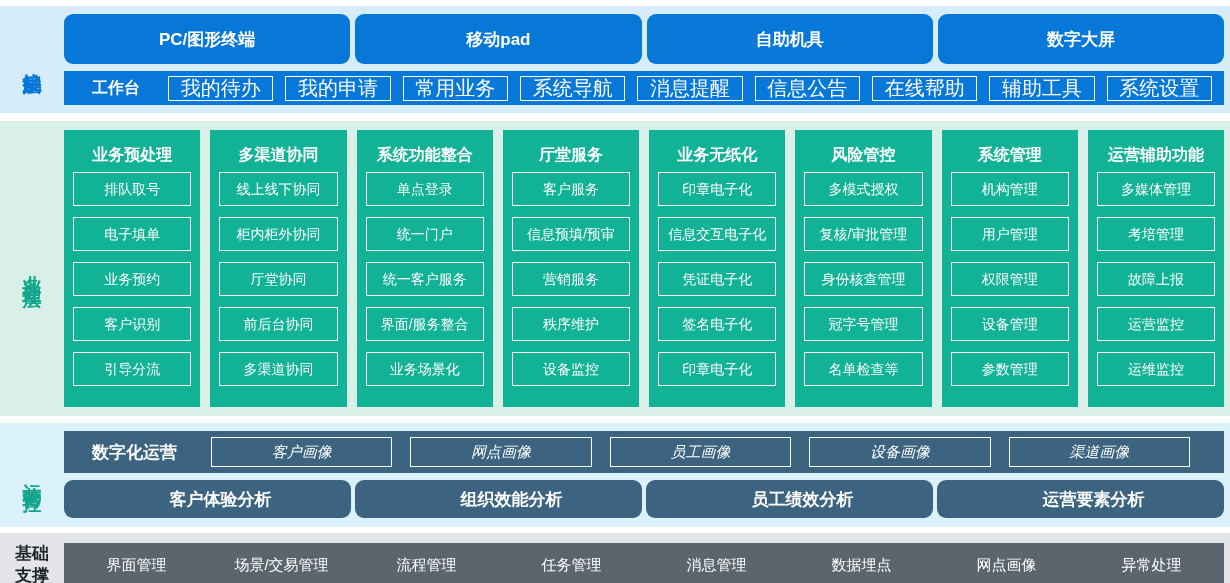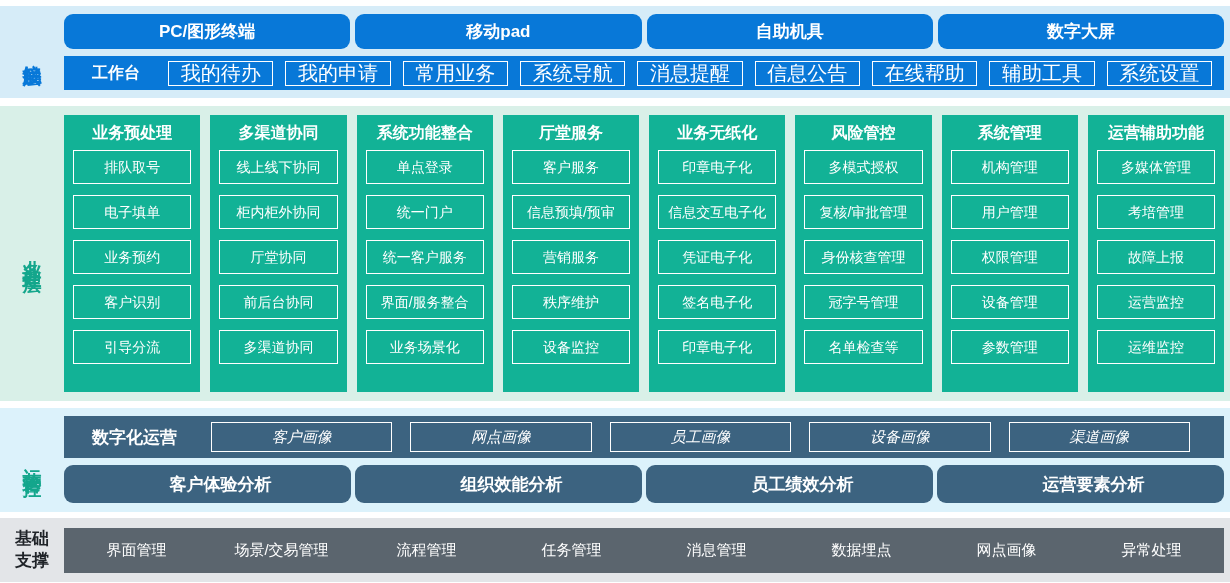--- a/index.html
+++ b/index.html
@@ -4,34 +4,34 @@
 <style>
   * { box-sizing: border-box; margin: 0; padding: 0; }
   html, body { width: 1230px; height: 583px; background: #ffffff; overflow: hidden; }
   body { font-family: "Liberation Sans", "DejaVu Sans", sans-serif; }
 
   .section { display: flex; width: 1230px; }
   .label-col { width: 64px; flex-shrink: 0; display: flex; align-items: center; justify-content: center; }
   .v-label { writing-mode: vertical-lr; text-orientation: upright; font-weight: bold; font-size: 19px; letter-spacing: 4px; }
 
   
-  .sec1 { margin-top: 6px; height: 92px; background: #d6ecf8; }
+  .sec1 { margin-top: 6px; height: 107px; background: #d6ecf8; }
   .sec1 .v-label { color: #0878d8; letter-spacing: 2px; }
   .sec1-content { flex: 1; padding: 8px 6px 8px 0; display: flex; flex-direction: column; gap: 7px; }
   .channels { display: flex; gap: 5px; flex: 1; }
   .channel-btn { flex: 1; background: #0878d8; border-radius: 9px; color: #fff; font-weight: bold; font-size: 17px; display: flex; align-items: center; justify-content: center; }
   .workbench { height: 34px; background: #0878d8; display: flex; align-items: center; gap: 12px; padding: 16px 12px; }
   .wb-label { color: #fff; font-weight: bold; font-size: 16px; padding: 0 16px; white-space: nowrap; }
   .wb-item { flex: 1; height: 25px; border: 1px solid #fff; color: #ffffff; font-size: 20px; display: flex; align-items: center; justify-content: center; white-space: nowrap; }
 
   
   .sec2 { margin-top: 8px; height: 295px; background: #d9f0e8; }
   .sec2 .v-label, .sec3 .v-label { color: #14a68c; }
   .columns { flex: 1; padding: 9px 6px 9px 0; display: flex; gap: 10px; }
-  .biz-col { flex: 1; background: #12b296; padding: 0 9px 18px; display: flex; flex-direction: column; min-width: 0; }
+  .biz-col { flex: 1; background: #12b296; padding: 7px 9px 18px; display: flex; flex-direction: column; min-width: 0; }
   .col-title { color: #fff; font-weight: bold; font-size: 16px; text-align: center; height: 35px; line-height: 35px; white-space: nowrap; }
   .col-items { flex: 1; display: flex; flex-direction: column; gap: 11px; }
   .col-item { height: 34px; flex-shrink: 0; border: 1px solid #fff; color: #fff; font-size: 14px; display: flex; align-items: center; justify-content: center; text-align: center; line-height: 1.15; padding: 0 2px; }
 
   
   .sec3 { margin-top: 7px; height: 104px; background: #dcf2fb; }
   .sec3-content { flex: 1; padding: 8px 6px 9px 0; display: flex; flex-direction: column; gap: 7px; }
   .digital-bar { flex: 1; background: #3c6380; display: flex; align-items: center; gap: 18px; padding: 0 34px 0 12px; }
   .digital-label { color: #fff; font-weight: bold; font-size: 17px; padding: 0 16px; white-space: nowrap; }
   .profile-box { flex: 1; height: 30px; border: 1px solid #fff; color: #fff; font-size: 15px; display: flex; align-items: center; justify-content: center; white-space: nowrap; font-style: italic; }

